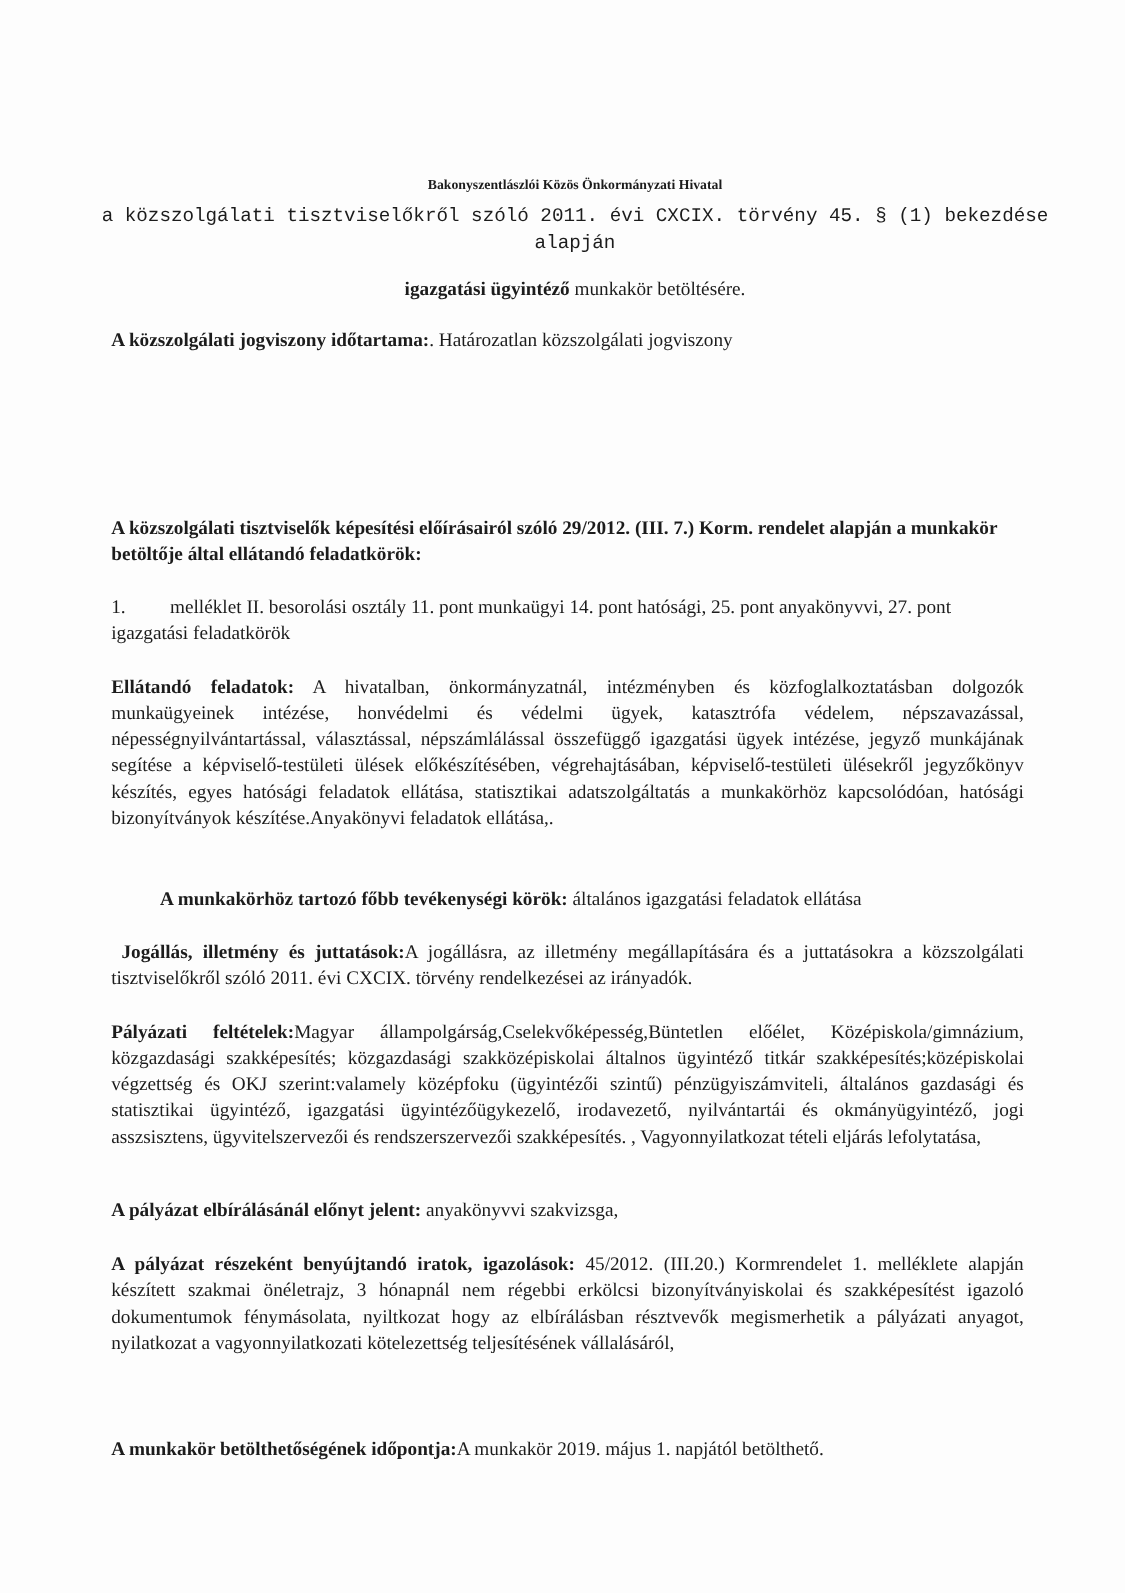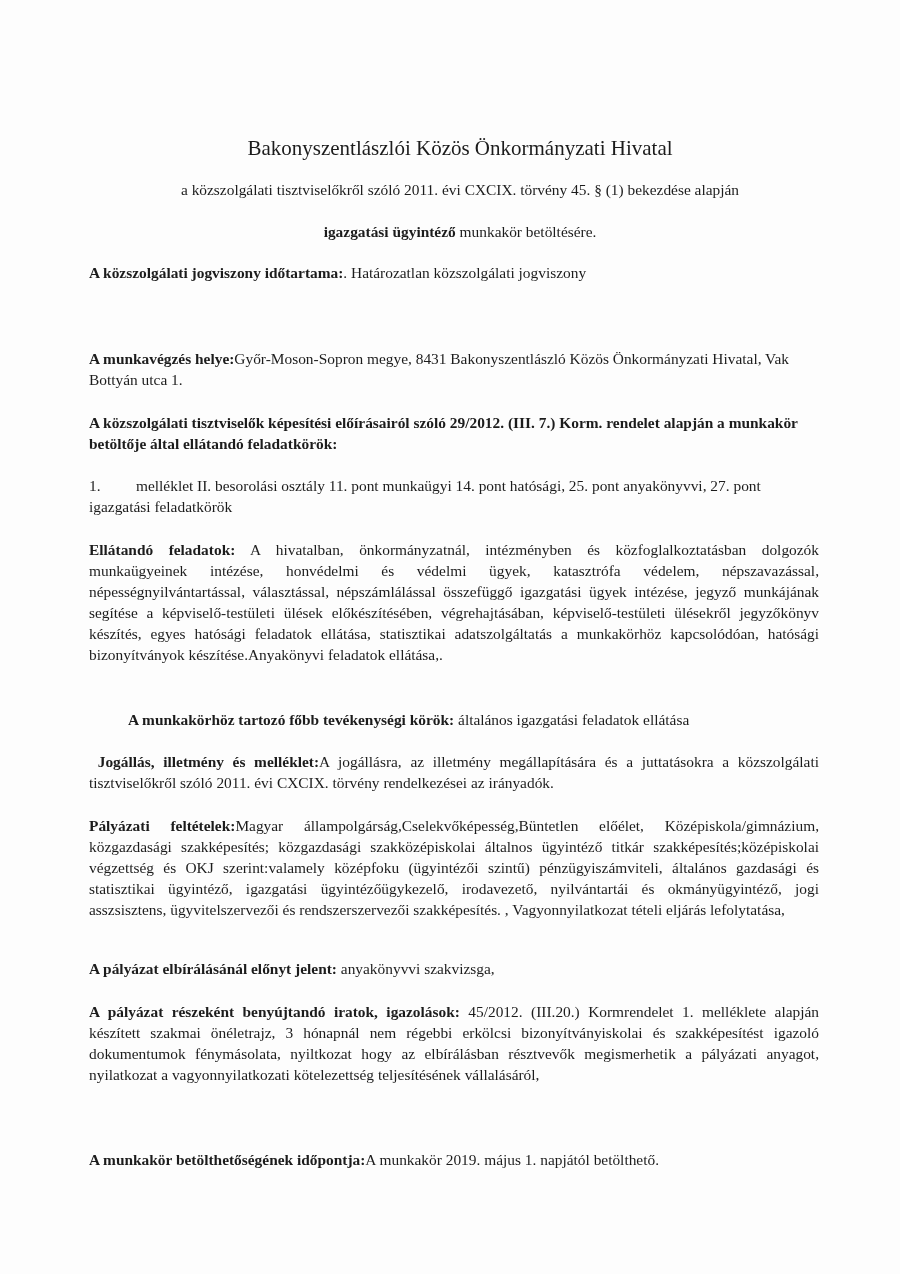--- a/index.html
+++ b/index.html
@@ -7,58 +7,55 @@
     width: 900px; height: 1274px; overflow: hidden; position: relative;
     font-family: "Liberation Serif", "DejaVu Serif", serif;
     color: #1c1c1c; font-size: 15.4px; line-height: 21px;
   }
   .page { position: absolute; left: 0; top: 0; width: 900px; height: 1274px; background: #fdfdfd; }
   .abs { position: absolute; }
   .center { text-align: center; left: 80px; width: 760px; }
   .block { left: 89px; width: 730px; }
   .justify { text-align: justify; text-align-last: left; }
   b, .b { font-weight: bold; }
-  .title { font-weight: normal; font-size: 21px; }
+  .title { font-weight: bold; font-size: 11px; }
   .indent-num { display: inline-block; width: 47px; }
 </style>
 </head>
 <body>
 
 <div class="page">
 
   <div class="abs center title" style="top:138px;">Bakonyszentlászlói Közös Önkormányzati Hivatal</div>
 
-  <div class="abs center" style="top:179px;">a közszolgálati tisztviselőkről szóló 2011. évi CXCIX. törvény 45. § (1) bekezdése alapján</div>
+  <div class="abs center" style="top:163px;font-family:Liberation Mono, monospace;">a közszolgálati tisztviselőkről szóló 2011. évi CXCIX. törvény 45. § (1) bekezdése alapján</div>
   <div class="abs block" style="top:262px;">
     <b>A közszolgálati jogviszony időtartama:</b><span>. Határozatlan közszolgálati jogviszony</span>
   </div>
 
   <div class="abs center" style="top:221px;"><b>igazgatási ügyintéző</b><span> munkakör betöltésére.</span></div>
 
 
-  <div class="abs block" style="top:348px;">
-    <b>A munkavégzés helye:</b><span>Győr-Moson-Sopron megye, 8431 Bakonyszentlászló Közös Önkormányzati Hivatal, Vak Bottyán utca 1.</span>
-  </div>
 
   <div class="abs block b" style="top:412px;">A közszolgálati tisztviselők képesítési előírásairól szóló 29/2012. (III. 7.) Korm. rendelet alapján a munkakör betöltője által ellátandó feladatkörök:</div>
 
   <div class="abs block" style="top:475px;">
     <span class="indent-num">1.</span><span>melléklet II. besorolási osztály 11. pont munkaügyi 14. pont hatósági, 25. pont anyakönyvvi, 27. pont  igazgatási feladatkörök</span>
   </div>
 
   <div class="abs block justify" style="top:539px;">
     <b>Ellátandó feladatok:</b><span> A hivatalban, önkormányzatnál, intézményben és közfoglalkoztatásban dolgozók munkaügyeinek intézése, honvédelmi és védelmi ügyek, katasztrófa védelem, népszavazással, népességnyilvántartással, választással, népszámlálással összefüggő igazgatási ügyek intézése, jegyző munkájának segítése a képviselő-testületi ülések előkészítésében, végrehajtásában, képviselő-testületi ülésekről jegyzőkönyv készítés, egyes hatósági feladatok ellátása, statisztikai adatszolgáltatás a munkakörhöz kapcsolódóan, hatósági bizonyítványok készítése.Anyakönyvi feladatok ellátása,.</span>
   </div>
 
   <div class="abs block" style="top:709px; left:92px;margin-left:36px;">
     <b>A munkakörhöz tartozó főbb tevékenységi körök:</b><span> általános igazgatási feladatok ellátása</span>
   </div>
 
   <div class="abs block justify" style="top:751px;">
-    &nbsp;<b>Jogállás, illetmény és melléklet:</b><span>A jogállásra, az illetmény megállapítására és a juttatásokra a közszolgálati tisztviselőkről szóló 2011. évi CXCIX. törvény rendelkezései az irányadók.</span>
+    &nbsp;<b>Jogállás, illetmény és juttatások:</b><span>A jogállásra, az illetmény megállapítására és a juttatásokra a közszolgálati tisztviselőkről szóló 2011. évi CXCIX. törvény rendelkezései az irányadók.</span>
   </div>
 
   <div class="abs block justify" style="top:815px;">
     <b>Pályázati feltételek:</b><span>Magyar állampolgárság,Cselekvőképesség,Büntetlen előélet, Középiskola/gimnázium, közgazdasági szakképesítés; közgazdasági szakközépiskolai általnos ügyintéző titkár szakképesítés;középiskolai végzettség és OKJ szerint:valamely középfoku (ügyintézői szintű) pénzügyiszámviteli, általános gazdasági és statisztikai ügyintéző, igazgatási ügyintézőügykezelő, irodavezető, nyilvántartái és okmányügyintéző, jogi asszsisztens, ügyvitelszervezői és rendszerszervezői szakképesítés. ,  Vagyonnyilatkozat tételi eljárás lefolytatása,</span>
   </div>
 
   <div class="abs block" style="top:958px;">
     <b>A pályázat elbírálásánál előnyt jelent:</b><span> anyakönyvvi szakvizsga,</span>
   </div>
 

